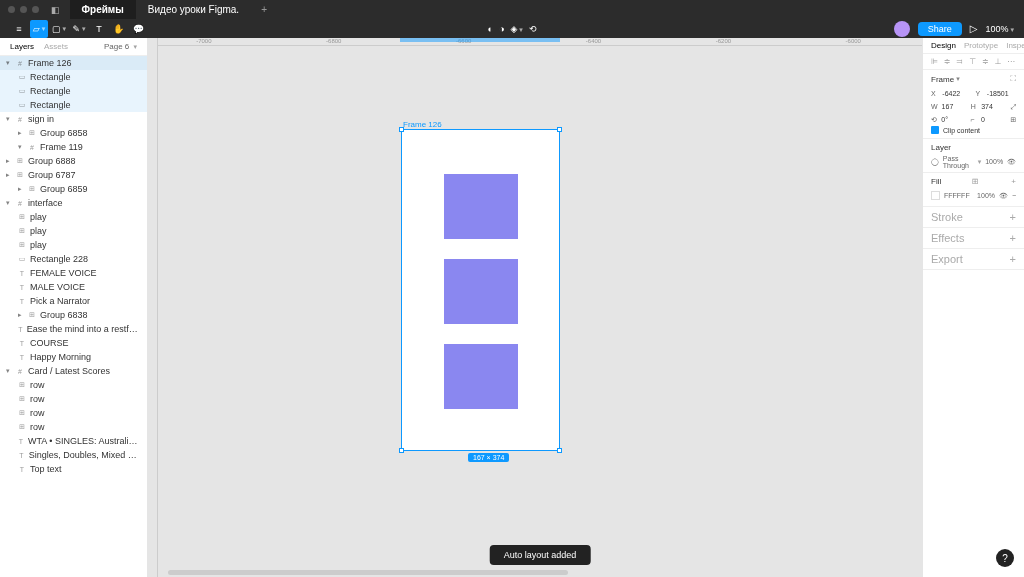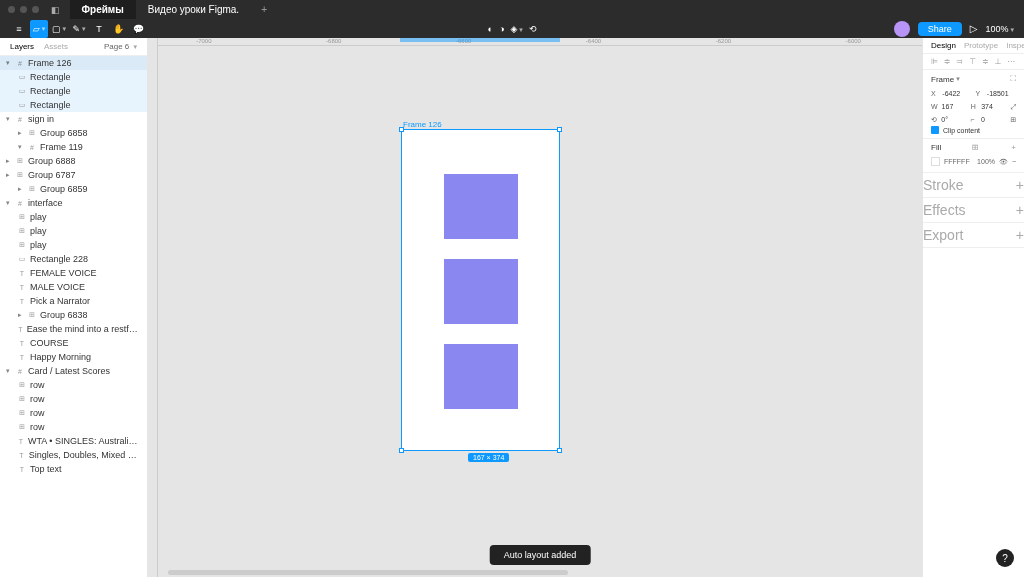--- a/index.html
+++ b/index.html
@@ -85,21 +85,21 @@
 .al-row { display: flex; align-items: center; gap: 4px; font-size: 7px; color: #666; }
 .al-dir { width: 10px; height: 10px; border: 1px solid #ccc; display: flex; align-items: center; justify-content: center; border-radius: 1px; }
 .al-dir.active { background: #eee; }
 .resizing-box { width: 34px; height: 34px; border: 1px solid #ddd; margin: 4px 2px; position: relative; border-radius: 2px; }
 .resizing-box::before { content:''; position:absolute; top:50%; left:50%; width:4px; height:4px; background:#0d99ff; transform:translate(-50%,-50%); }
 .resizing-box::after { content:''; position:absolute; top:50%; left:4px; right:4px; height:1px; background:#ddd; }
 .resize-labels { font-size: 6px; color: #666; }
 .color-swatch { width: 9px; height: 9px; border: 1px solid #ddd; display: inline-block; }
 .fill-swatch { background: #fff; }
 .purple-swatch { background: #8a87f0; }
-.sec-empty { color: #aaa; font-size: 14px; padding: 4px 0; border-bottom: 1px solid #eee; display: flex; }
+.sec-empty { color: #aaa; font-size: 11px; padding: 4px 8px; border-bottom: 1px solid #eee; display: flex; }
 .sec-empty .plus { margin-left: auto; }
 .help-btn { position: absolute; bottom: 10px; right: 10px; width: 18px; height: 18px; background: #222; color: #fff; border-radius: 50%; display: flex; align-items: center; justify-content: center; font-size: 10px; }
 </style>
 </head>
 <body>
 
 <div class="topbar">
   <div class="traffic-lights">
       <span></span>
       <span></span>
@@ -344,20 +344,32 @@
           <span class="lbl">⌐</span>
           <span class="val">0</span>
           <span>⊞</span>
         </div>
       <div class="checkbox-row">
           <span class="chk"></span>
           <span>Clip content</span>
         </div>
     </div>
     <div class="section">
+      <div class="sec-head">
+          <span>Layer</span>
+        </div>
+      <div class="prop-row">
+          <span>◯</span>
+          <span>Pass Through</span>
+          <span class="chev">▾</span>
+          <span style="margin-left:auto">100%</span>
+          <span>👁</span>
+        </div>
+    </div>
+    <div class="section">
       <div class="sec-head"><span>Fill</span><span class="plus">⊞</span>&nbsp;<span class="plus">+</span></div>
       <div class="prop-row">
           <span class="color-swatch fill-swatch"></span>
           <span>FFFFFF</span>
           <span style="margin-left:auto">100%</span>
           <span>👁</span>
           <span>−</span>
         </div>
     </div>
     <div class="sec-empty">

